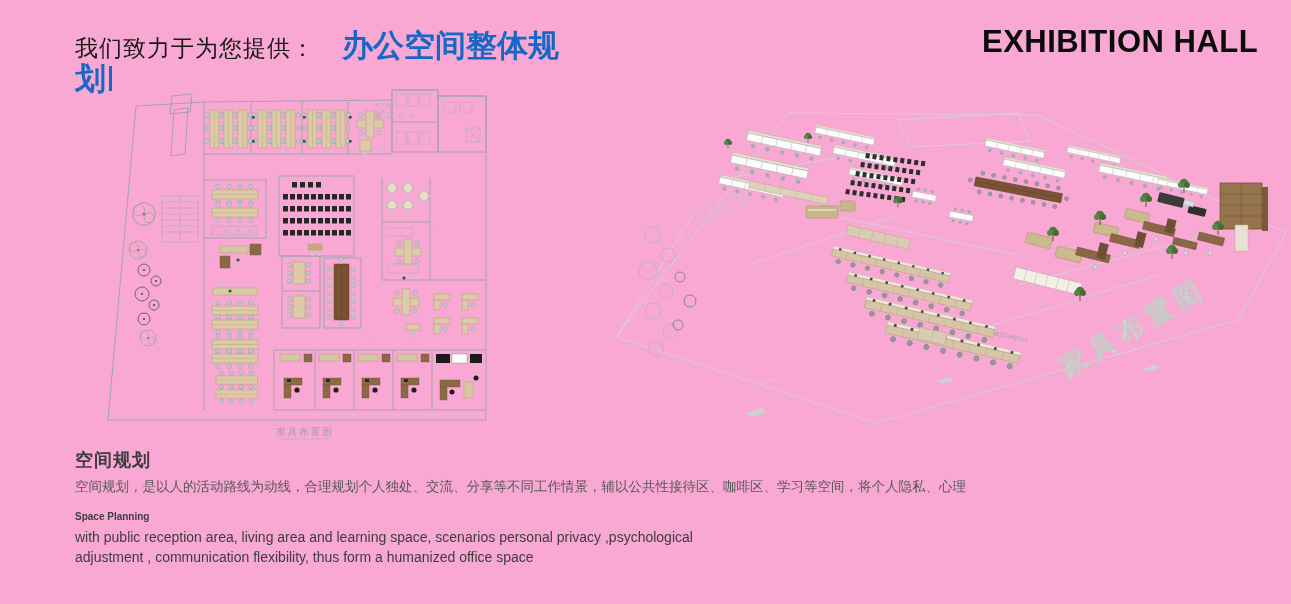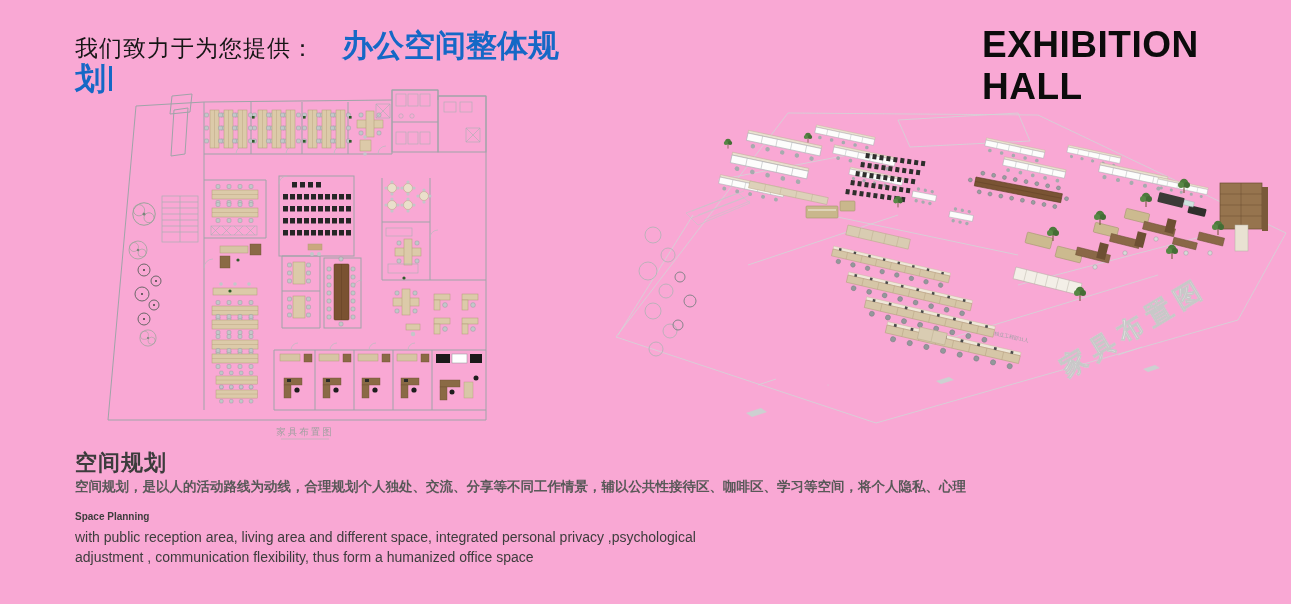--- a/index.html
+++ b/index.html
@@ -6,29 +6,29 @@
   .slide{position:relative;width:1291px;height:604px;background:#f9a8d4;overflow:hidden;
          font-family:"Liberation Sans",sans-serif;}
   
   .headline{position:absolute;left:75px;top:25px;white-space:nowrap;}
   .lead{font-family:"DejaVu Serif",serif;font-size:23px;color:#161616;letter-spacing:1px;}
   .hl{font-family:"DejaVu Serif",serif;font-weight:bold;font-size:31px;color:#1568c6;}
   .headline .hl{margin-left:27px;}
   .headline2{position:absolute;left:75px;top:58px;white-space:nowrap;}
   .caret{display:inline-block;width:3px;height:25px;background:#1568c6;margin-left:3px;vertical-align:-2px;}
   .exh{position:absolute;left:982px;top:24px;font-family:"Liberation Sans",sans-serif;
-       font-weight:bold;font-size:37px;color:#0c0c0c;letter-spacing:0.5px;}
+       font-weight:bold;font-size:31px;color:#0c0c0c;letter-spacing:0.5px;}
   
   .fp{position:absolute;left:86px;top:88px;}
   .r3d{position:absolute;left:598px;top:85px;}
   
   .cnh{position:absolute;left:75px;top:448px;font-family:"DejaVu Serif",serif;font-weight:bold;
-       font-size:22px;color:#3c3c3c;letter-spacing:1px;}
+       font-size:18px;color:#3c3c3c;letter-spacing:1px;}
   .cnp{position:absolute;left:75px;top:479px;font-family:"DejaVu Serif",serif;font-size:13.5px;
-       line-height:15px;color:#585858;white-space:nowrap;font-weight:bold;}
+       line-height:15px;color:#585858;white-space:nowrap;}
   .enh{position:absolute;left:75px;top:511px;font-weight:bold;font-size:10px;color:#3d3d3d;}
   .enp{position:absolute;left:75px;top:528px;font-size:14px;line-height:19.5px;color:#3d3d3d;white-space:nowrap;}
 </style>
 </head>
 <body>
 
 <div class="slide">
 
   <div class="headline">
     <span class="lead">我们致力于为您提供：</span><span class="hl">办公空间整体规</span>
@@ -601,17 +601,17 @@
     <text transform="translate(540,250) rotate(-31)" text-anchor="middle" font-size="26" font-weight="bold" letter-spacing="7" fill="#f5f5f5" stroke="#c8c8c8" stroke-width="0.7">家具布置图</text>
     <text transform="translate(396,250) rotate(12)" font-size="5" fill="#9aa0a3">独立工程部11人</text>
   </svg>
 
   <div class="cnh">空间规划</div>
   <div class="cnp">
     <div>空间规划，是以人的活动路线为动线，合理规划个人独处、交流、分享等不同工作情景，辅以公共性接待区、咖啡区、学习等空间，将个人隐私、心理</div>
   </div>
   <div class="enh">Space Planning</div>
   <div class="enp">
-    <div>with public reception area, living area and different space, integrated personal privacy ,psychological</div>
+    <div>with public reception area, living area and learning space, scenarios personal privacy ,psychological</div>
     <div>adjustment , communication flexibility, thus form a humanized office space</div>
   </div>
 
 </div>
 
 </body></html>

